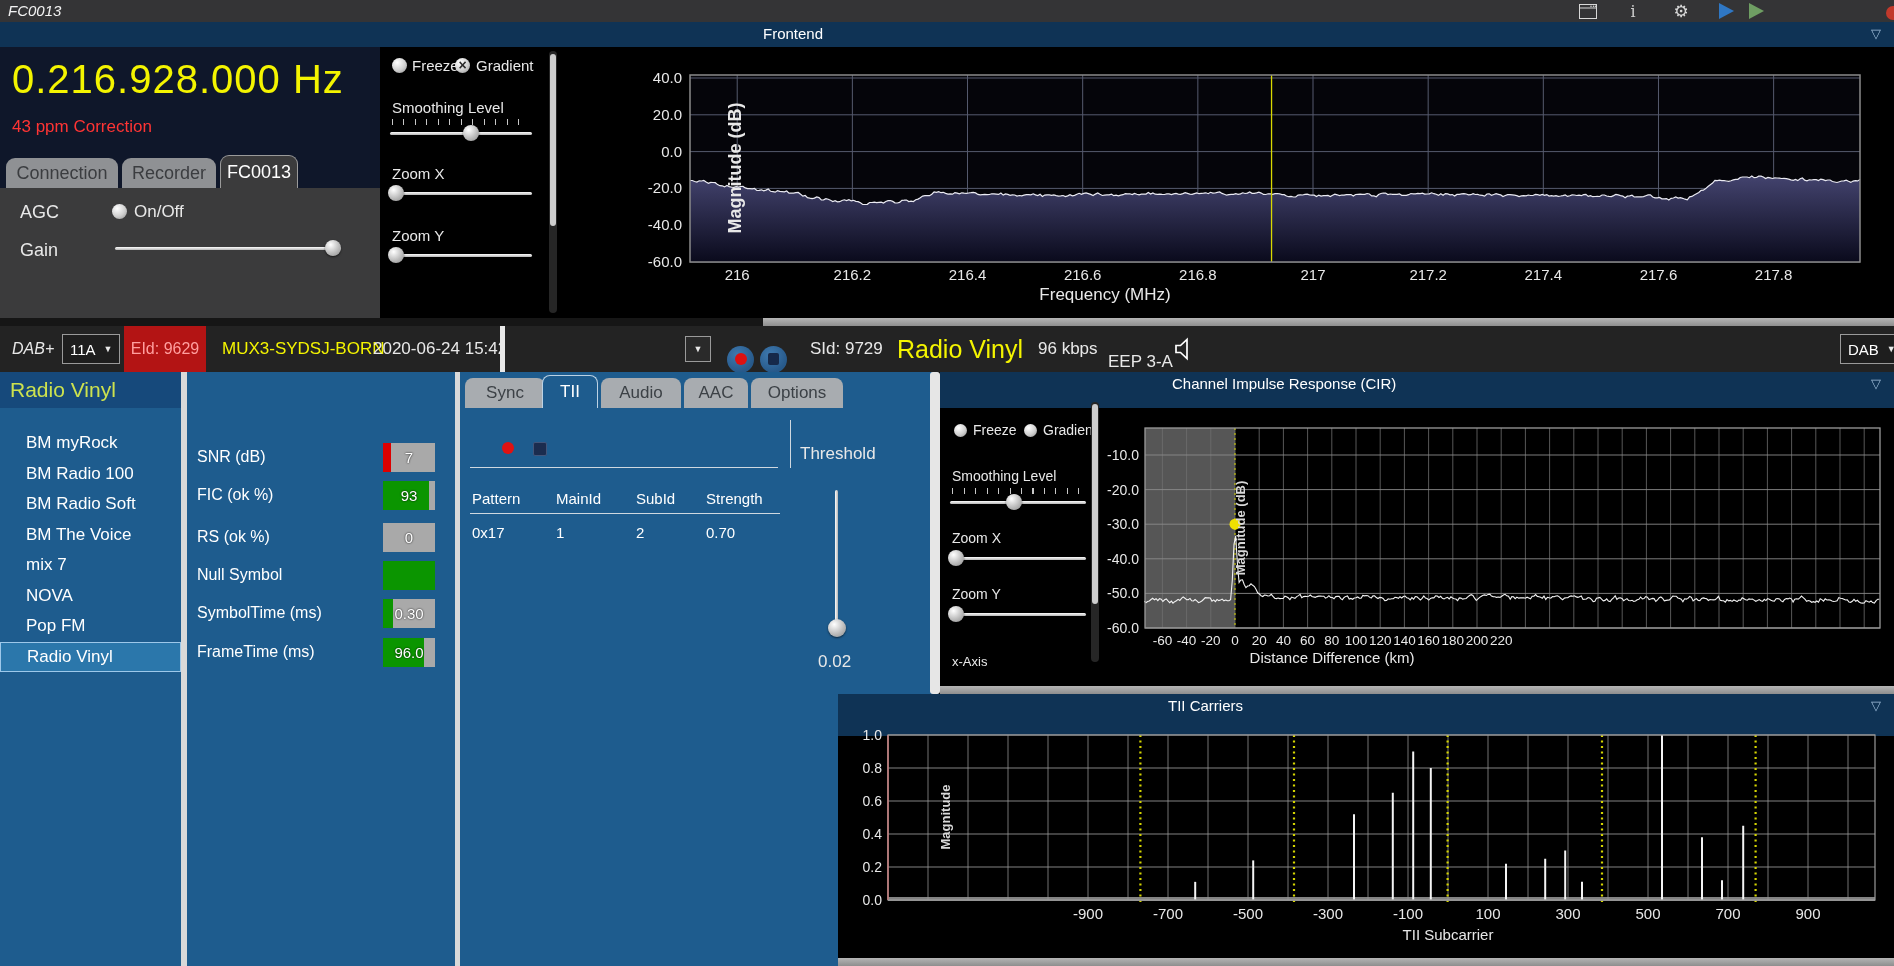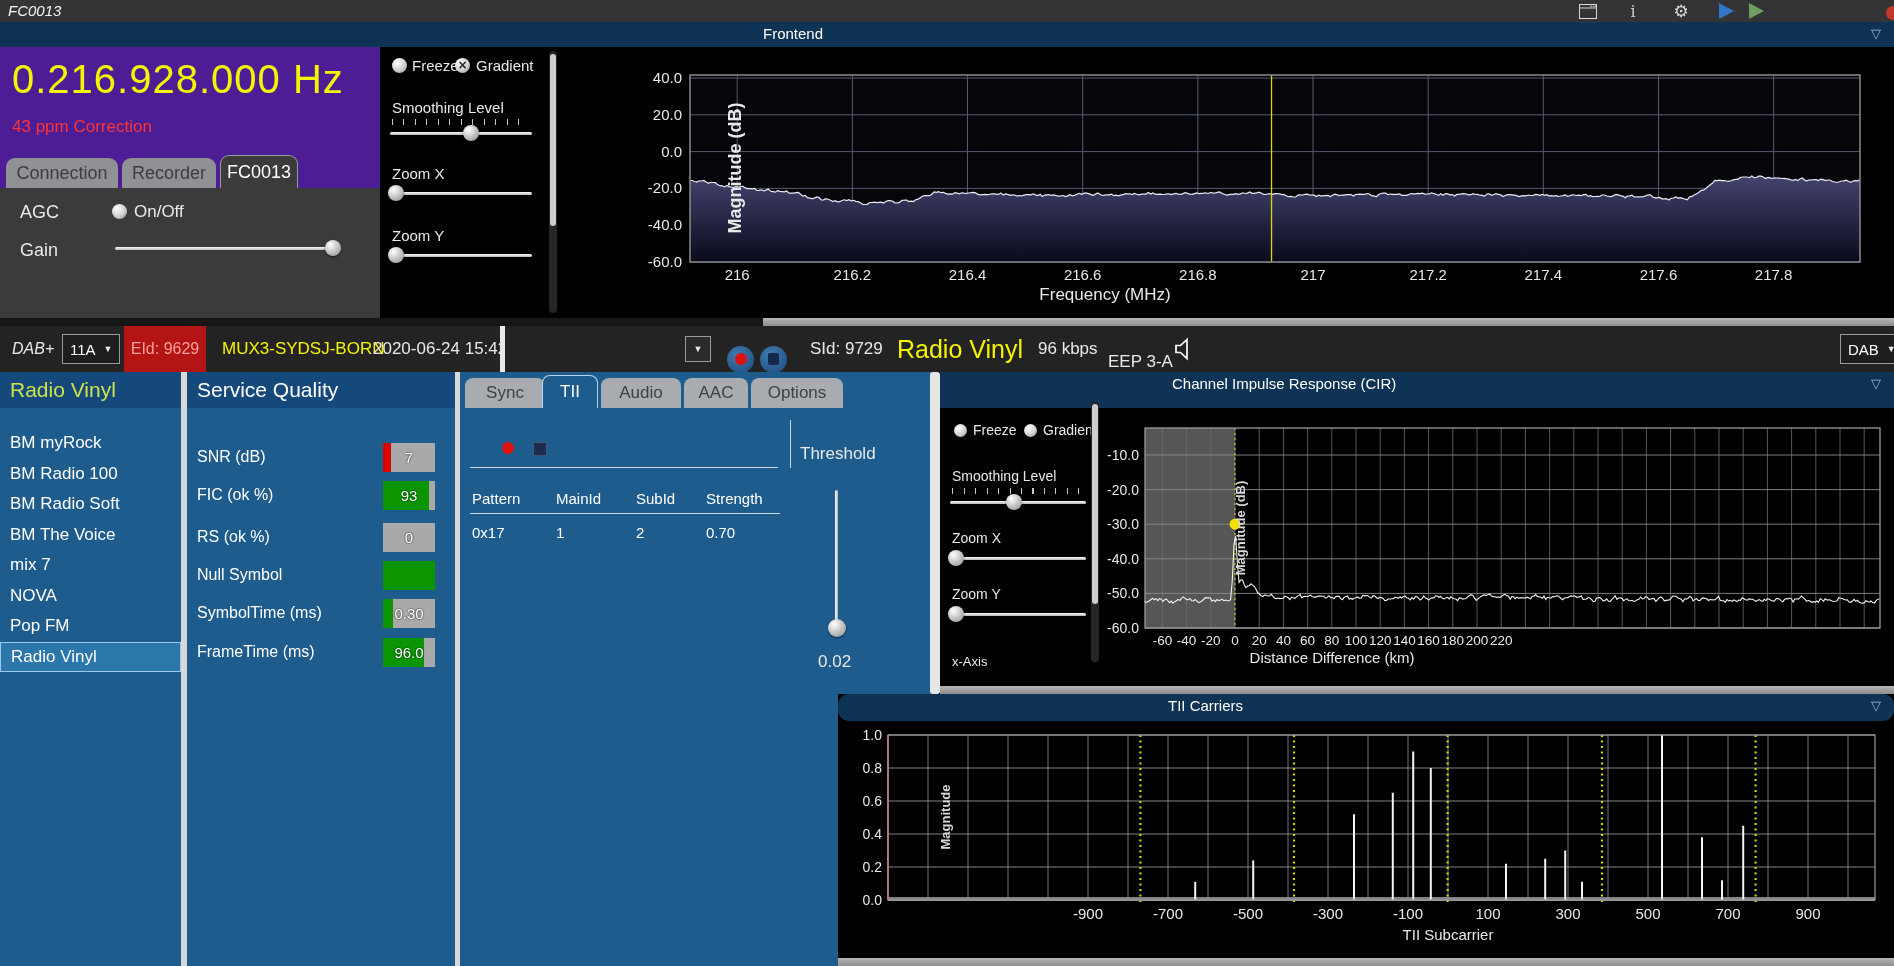--- a/index.html
+++ b/index.html
@@ -9,21 +9,21 @@
   .abs{position:absolute;}
   
   #titlebar{left:0;top:0;width:1894px;height:22px;background:#343436;border-bottom:1px solid #222;}
   #app-title{left:8px;top:2px;font-style:italic;font-size:15px;color:#f2f2f2;}
   .tb-icon{top:2px;height:18px;display:flex;align-items:center;justify-content:center;}
   .tri{width:0;height:0;border-top:8px solid transparent;border-bottom:8px solid transparent;}
   
   .navy-hdr{background:#0f3355;color:#fff;font-size:15px;}
   .pointer-down{color:#9dbcd8;font-size:13px;line-height:1;}
   
-  #fe-left{left:0;top:47px;width:380px;height:271px;background:#4c1d95;}
+  #fe-left{left:0;top:47px;width:380px;height:271px;background:#0f172a;}
   #freq{left:12px;top:10px;font-size:40px;color:#f4f400;letter-spacing:1px;}
   #ppm{left:12px;top:70px;font-size:17px;color:#ff3434;}
   .fe-tab{position:absolute;top:111px;height:30px;border-radius:9px 9px 0 0;
           background:#8f9194;color:#3b3d40;font-size:18px;display:flex;align-items:center;
           justify-content:center;padding:0 18px;box-sizing:border-box;}
   .fe-tab.active{background:#3b3b3c;color:#fff;top:108px;height:33px;border:1px solid #9a9a9a;border-bottom:none;}
   #fe-tab-content{left:0;top:141px;width:380px;height:130px;background:#3b3b3c;}
   .radio{width:15px;height:15px;border-radius:50%;display:inline-block;
          background:radial-gradient(circle at 35% 30%,#ffffff,#cfcfcf 55%,#8d8d8d);}
   .radio.checked{display:flex;align-items:center;justify-content:center;}
@@ -40,21 +40,21 @@
   .sb{position:absolute;top:0;height:46px;display:flex;align-items:center;}
   .dd{border:1px solid #9a9a9a;background:#1e1e1e;color:#fff;display:flex;align-items:center;
       justify-content:space-between;padding:0 7px;box-sizing:border-box;font-size:15px;}
   .dd .caret{font-size:9px;color:#e8e8e8;margin-left:8px;}
   .rs-btn{width:27px;height:27px;border-radius:50%;display:flex;align-items:center;justify-content:center;
       background:radial-gradient(circle at 38% 32%,#3f7ab0,#27598a 70%);}
   
   .blue-panel{background:#1e5c8e;}
   .blue-hdr{background:#16497b;color:#fff;}
   .stn-item{position:absolute;left:0;width:181px;height:30px;display:flex;align-items:center;
-      padding-left:10px;box-sizing:border-box;font-size:17px;color:#fff;cursor:default;}
+      padding-left:26px;box-sizing:border-box;font-size:17px;color:#fff;cursor:default;}
   .stn-item.selected{background:#2b77ab;border:1px solid #9dc8ea;}
   .q-label{position:absolute;left:10px;font-size:16px;color:#fff;}
   .q-bar{position:absolute;left:196px;width:52px;height:29px;display:flex;overflow:hidden;}
   .q-val{position:absolute;left:196px;width:52px;height:29px;display:flex;align-items:center;
          justify-content:center;font-size:15px;color:#fff;text-shadow:0 0 2px #000;}
   .tp-tab{position:absolute;top:6px;height:30px;border-radius:8px 8px 0 0;background:#a8acb0;color:#3c4146;
          font-size:17px;display:flex;align-items:center;justify-content:center;padding:0 16px;box-sizing:border-box;}
   .tp-tab.active{background:#1e5c8e;color:#fff;top:3px;height:33px;border:1px solid #bcd2e4;border-bottom:none;}
   .tbl-row{display:grid;grid-template-columns:84px 80px 70px 80px;font-size:15px;color:#ffffff;}
   svg text{font-family:"Liberation Sans",sans-serif;}
@@ -238,23 +238,20 @@
       <div class="stn-item" style="top: 147.5px;">BM The Voice</div>
       <div class="stn-item" style="top: 178px;">mix 7</div>
       <div class="stn-item" style="top: 208.5px;">NOVA</div>
       <div class="stn-item" style="top: 239px;">Pop FM</div>
       <div class="stn-item selected" style="top: 269.5px;">Radio Vinyl</div>
     </div>
 </div>
 <div class="abs" style="left:181px;top:372px;width:6px;height:594px;background:#d9d9d9;"></div>
 
 <div class="abs blue-panel" style="left:187px;top:372px;width:268px;height:594px;">
-  <div class="blue-hdr" style="height:36px;display:flex;align-items:center;padding-left:10px;">
-    <span style="font-size:21px;">Service Quality</span>
-  </div>
   <div class="abs" id="sq-rows" style="left:0;top:36px;width:268px;height:558px;">
       <span class="q-label" style="top: 40px;">SNR (dB)</span>
       <div class="q-bar" style="top: 35px;">
         <div style="width: 15%; background: rgb(221, 0, 0);"></div>
         <div style="width: 85%; background: rgb(169, 169, 169);"></div>
       </div>
       <span class="q-val" style="top: 35px;">7</span>
       <span class="q-label" style="top: 78px;">FIC (ok %)</span>
       <div class="q-bar" style="top: 73px;">
         <div style="width: 88%; background: rgb(11, 149, 0);"></div>
@@ -417,21 +414,21 @@
       <text x="352.79999999999995" y="248" font-size="13.5" text-anchor="middle" fill="#e8e8e8">180</text>
       <text x="377" y="248" font-size="13.5" text-anchor="middle" fill="#e8e8e8">200</text>
       <text x="401.2" y="248" font-size="13.5" text-anchor="middle" fill="#e8e8e8">220</text>
       <text x="232" y="266" font-size="15" text-anchor="middle" fill="#e8e8e8">Distance Difference (km)</text>
       <text x="14" y="131" font-size="13" text-anchor="middle" fill="#d8d8d8" transform="rotate(-90 14 0) translate(-131 0)" font-weight="bold">Magnitude (dB)</text>
     </svg>
   <div class="hstrip" style="left:0;top:314px;width:954px;"></div>
 </div>
 
 <div class="abs" style="left:838px;top:694px;width:1056px;height:272px;background:#000;">
-  <div class="navy-hdr" style="height:27px;position:relative;border-radius:11px;">
+  <div class="navy-hdr" style="height:42px;position:relative;">
     <span class="abs" style="left:330px;top:3px;">TII Carriers</span>
     <span class="abs pointer-down" style="left:1033px;top:5px;">▽</span>
   </div>
   <svg class="abs" id="tii-svg" style="left:0;top:25px;" width="1056" height="239">
       <rect x="50" y="16" width="987" height="165" fill="#000"></rect>
       <line x1="90" y1="16" x2="90" y2="181" stroke="#9a9a9a" stroke-width="1" opacity="0.75"></line>
       <line x1="130" y1="16" x2="130" y2="181" stroke="#9a9a9a" stroke-width="1" opacity="0.75"></line>
       <line x1="170" y1="16" x2="170" y2="181" stroke="#9a9a9a" stroke-width="1" opacity="0.75"></line>
       <line x1="210" y1="16" x2="210" y2="181" stroke="#9a9a9a" stroke-width="1" opacity="0.75"></line>
       <line x1="250" y1="16" x2="250" y2="181" stroke="#9a9a9a" stroke-width="1" opacity="0.75"></line>

